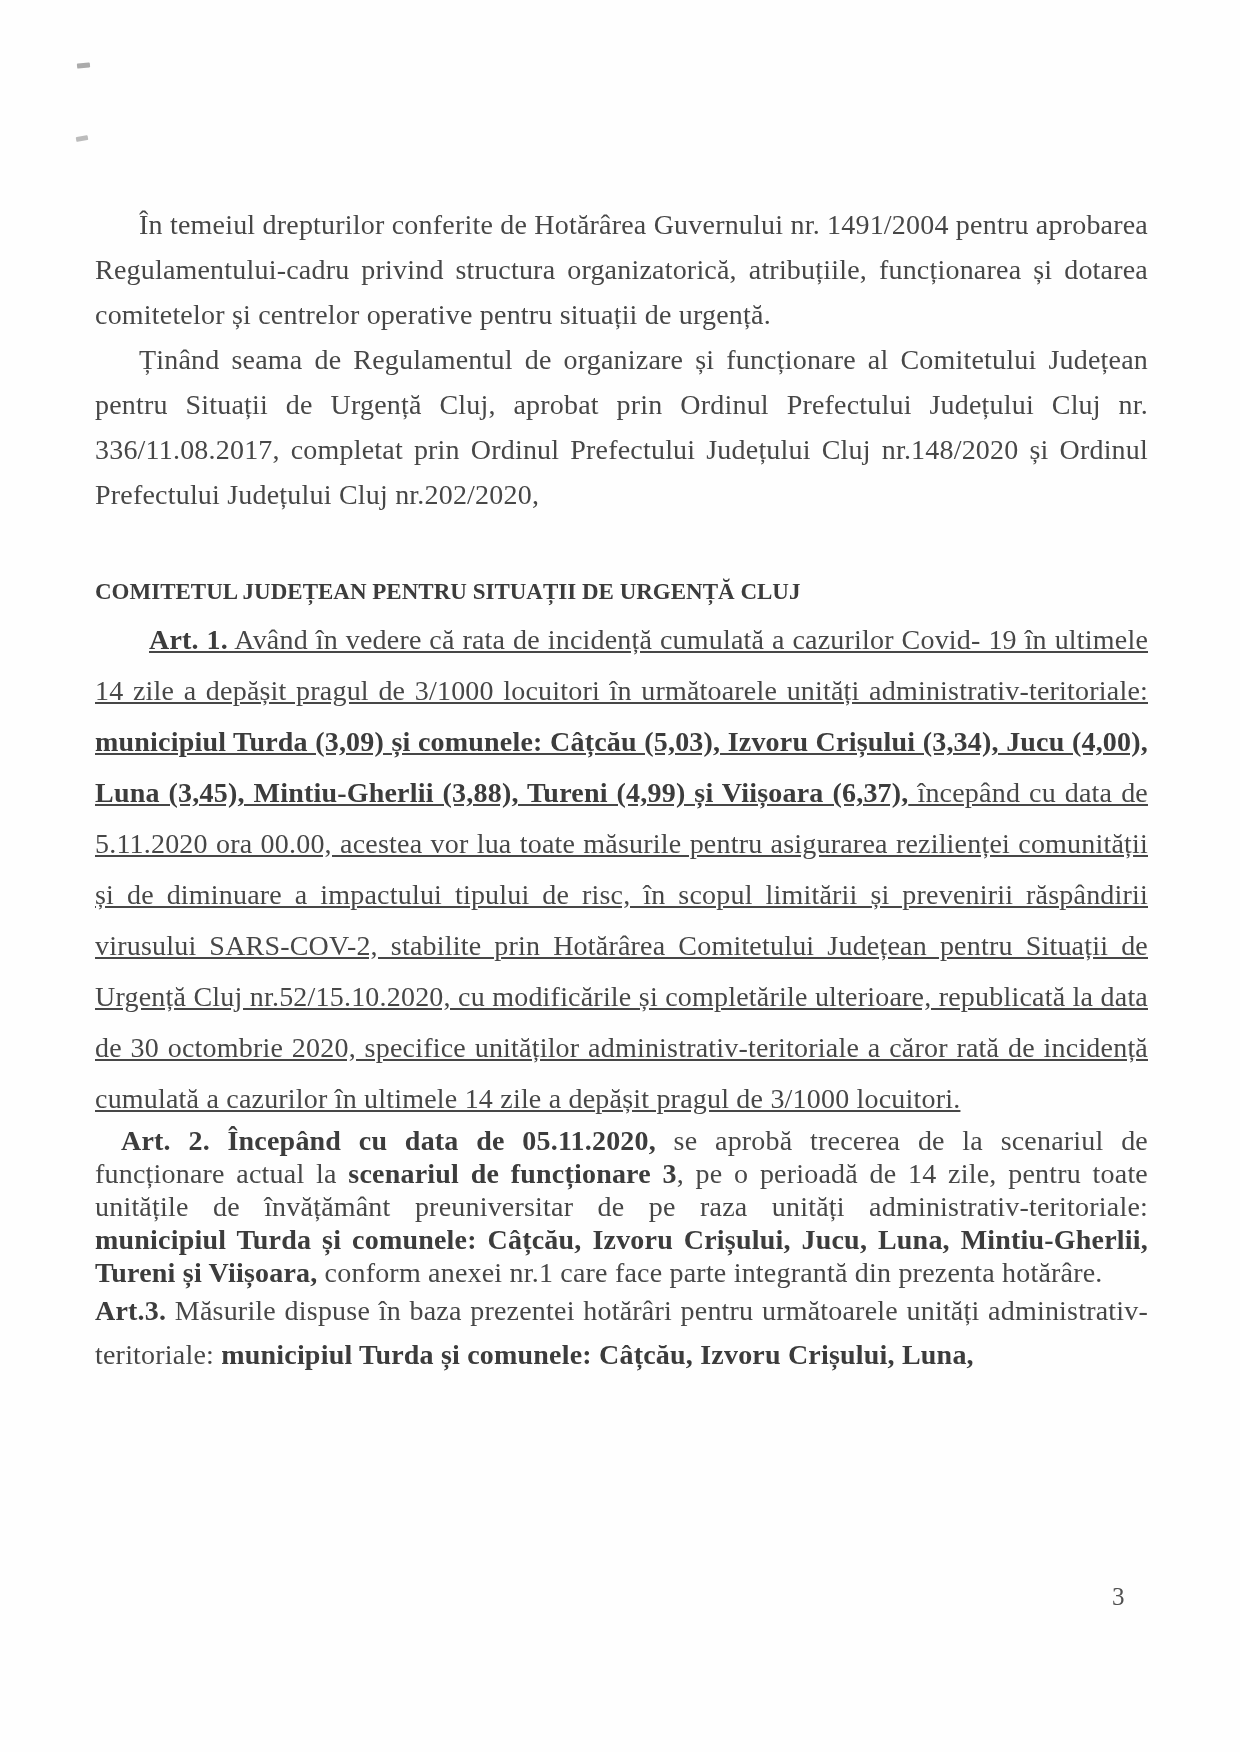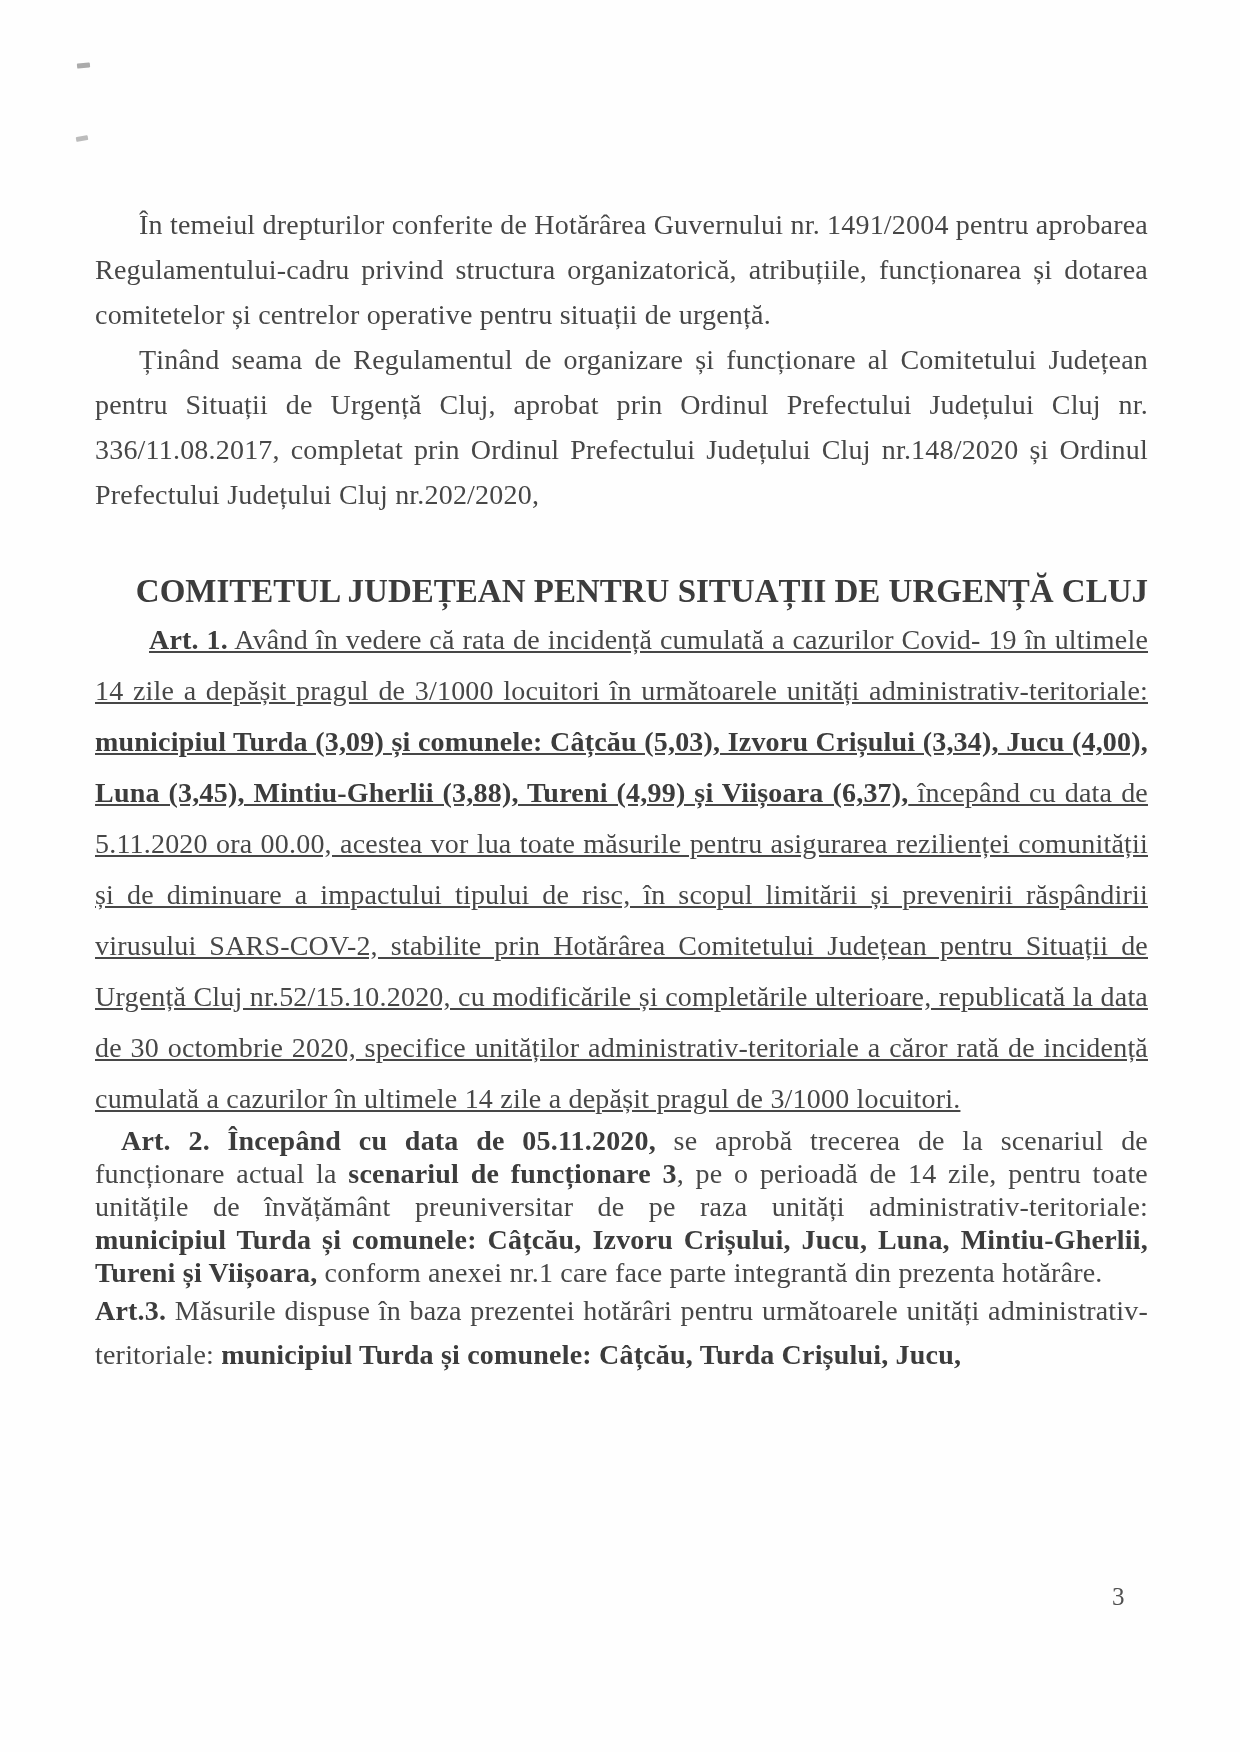--- a/index.html
+++ b/index.html
@@ -41,22 +41,22 @@
   .indent { text-indent: 44px; }
   .b { font-weight: bold; color: #3c3c3c; }
 
   .blk-intro-1, .blk-intro-2 { line-height: 45px; }
   .blk-art-1 { line-height: 51px; margin-top: 60px; text-indent: 54px; text-decoration: underline; }
   .blk-art-2 { line-height: 33px; margin-top: 30px; text-indent: 26px; }
   .blk-art-3 { line-height: 44px; margin-top: 34px; }
 
   .heading-block {
     margin-top: 52px;
-    text-align: right;
-    font-size: 33px;
+    text-align: left;
+    font-size: 23px;
     line-height: 45px;
   }
   .heading-line { color: #3c3c3c; }
   .heading-line.bold { font-weight: bold; }
   .heading-line.hotaraste {
     font-weight: normal;
     color: #4a4a4a;
     margin-top: 10px;
     letter-spacing: 1.5px;
   }
@@ -77,17 +77,17 @@
   <div class="speck s2"></div>
 
   <div class="content" id="doc-body">
       <p class="doc-para blk-intro-1 indent"><span>În temeiul drepturilor conferite de Hotărârea Guvernului nr. 1491/2004 pentru aprobarea Regulamentului-cadru privind structura organizatorică, atribuțiile, funcționarea și dotarea comitetelor și centrelor operative pentru situații de urgență.</span></p>
       <p class="doc-para blk-intro-2 indent"><span>Ținând seama de Regulamentul de organizare și funcționare al Comitetului Județean pentru Situații de Urgență Cluj, aprobat prin Ordinul Prefectului Județului Cluj nr. 336/11.08.2017, completat prin Ordinul Prefectului Județului Cluj nr.148/2020 și Ordinul Prefectului Județului Cluj nr.202/2020,</span></p>
       <div class="heading-block">
         <div class="heading-line bold">COMITETUL JUDEȚEAN PENTRU SITUAȚII DE URGENȚĂ CLUJ</div>
       </div>
       <p class="doc-para blk-art-1"><span class="b">Art. 1.</span><span> Având în vedere că rata de incidență cumulată a cazurilor Covid- 19 în ultimele 14 zile a depășit pragul de 3/1000 locuitori în următoarele unități administrativ-teritoriale: </span><span class="b">municipiul Turda (3,09) și comunele: Câțcău (5,03), Izvoru Crișului (3,34), Jucu (4,00), Luna (3,45), Mintiu-Gherlii (3,88), Tureni (4,99) și Viișoara (6,37),</span><span> începând cu data de 5.11.2020 ora 00.00, acestea vor lua toate măsurile pentru asigurarea rezilienței comunității și de diminuare a impactului tipului de risc, în scopul limitării și prevenirii răspândirii virusului SARS-COV-2, stabilite prin Hotărârea Comitetului Județean pentru Situații de Urgență Cluj nr.52/15.10.2020, cu modificările și completările ulterioare, republicată la data de 30 octombrie 2020, specifice unităților administrativ-teritoriale a căror rată de incidență cumulată a cazurilor în ultimele 14 zile a depășit pragul de 3/1000 locuitori.</span></p>
       <p class="doc-para blk-art-2"><span class="b">Art. 2. Începând cu data de 05.11.2020,</span><span> se aprobă trecerea de la scenariul de funcționare actual la </span><span class="b">scenariul de funcționare 3</span><span>, pe o perioadă de 14 zile, pentru toate unitățile de învățământ preuniversitar de pe raza unități administrativ-teritoriale: </span><span class="b">municipiul Turda și comunele: Câțcău, Izvoru Crișului, Jucu, Luna, Mintiu-Gherlii, Tureni și Viișoara,</span><span> conform anexei nr.1 care face parte integrantă din prezenta hotărâre.</span></p>
-      <p class="doc-para blk-art-3"><span class="b">Art.3.</span><span> Măsurile dispuse în baza prezentei hotărâri pentru următoarele unități administrativ-teritoriale: </span><span class="b">municipiul Turda și comunele: Câțcău, Turda Crișului, Jucu,</span></p>
+      <p class="doc-para blk-art-3"><span class="b">Art.3.</span><span> Măsurile dispuse în baza prezentei hotărâri pentru următoarele unități administrativ-teritoriale: </span><span class="b">municipiul Turda și comunele: Câțcău, Izvoru Crișului, Luna,</span></p>
     </div>
 
   <div class="page-number">3</div>
 </div>
 
 </body></html>

